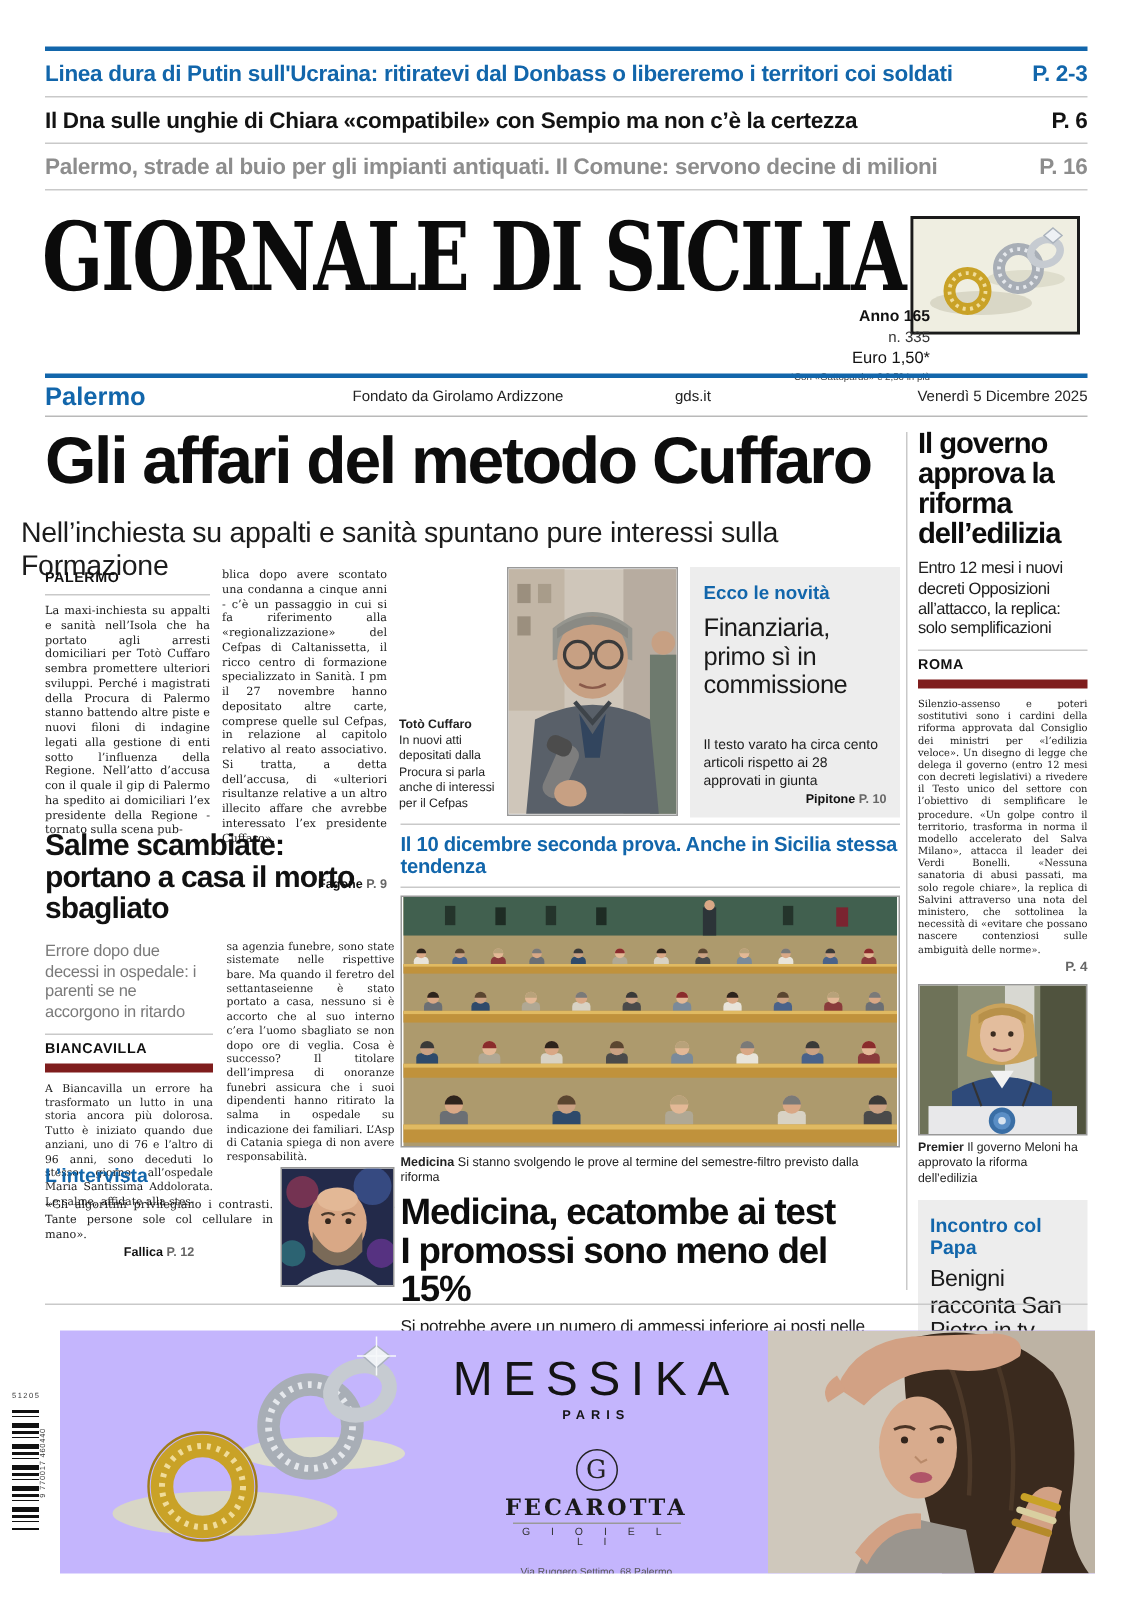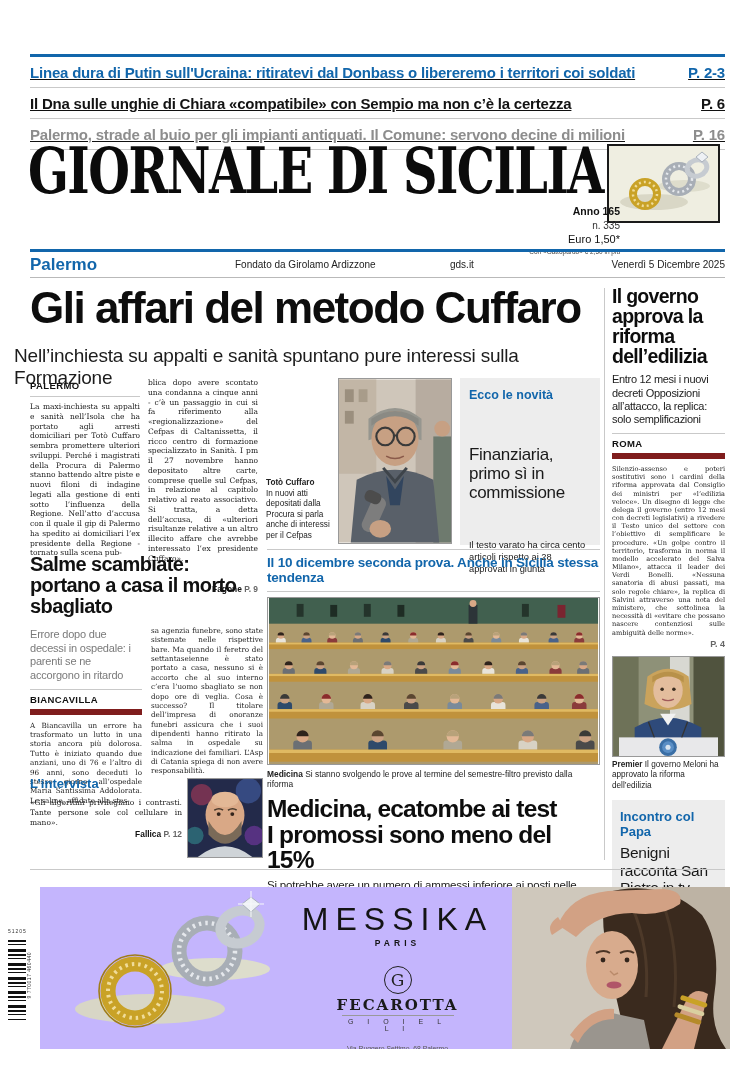--- a/index.html
+++ b/index.html
@@ -1,21 +1,21 @@
 <!DOCTYPE html>
 <html><head>
 <meta charset="utf-8">
 <style>
   * { margin:0; padding:0; box-sizing:border-box; }
   html,body { background:#fff; }
   .page { position:relative; width:755px; height:1080px; margin:0 auto; background:#fff;
           font-family:"Liberation Sans", sans-serif; color:#111; overflow:hidden; }
 
   
-  .topstrip { position:absolute; left:30px; top:54px; width:695px; border-top:3px solid #1266ab;text-decoration:underline; }
+  .topstrip { position:absolute; left:30px; top:31px; width:695px; border-top:3px solid #1266ab; }
   .ts-row { display:flex; justify-content:space-between; align-items:center; height:31px;
             border-bottom:1px solid #c9c9c9; font-weight:bold; font-size:15px; letter-spacing:-0.2px; }
   .ts-page { margin-left:12px; white-space:nowrap; }
   .ts-blue { color:#1266ab; } .ts-black { color:#131313; } .ts-gray { color:#8d8d8d; }
 
   
   .masthead { position:absolute; left:28px; top:138px; font-family:"DejaVu Serif", serif;
               font-weight:bold; font-size:63px; line-height:1.05; white-space:nowrap;
               letter-spacing:-2px; color:#0b0b0b; transform:scaleX(0.76); transform-origin:left top; }
   .masthead-thumb { position:absolute; left:607px; top:144px; width:113px; height:79px;
@@ -53,21 +53,21 @@
   .by-name { font-weight:bold; color:#111; }
   .pg { color:#666; font-weight:bold; }
 
   .lc-photo { width:186px; position:relative; }
   .photo-frame { border:1px solid #999; }
   .cuffaro-photo { position:absolute; right:0; top:0; width:114px; height:166px; }
   .cuffaro-photo svg { display:block; width:100%; height:100%; }
   .lead-cap { position:absolute; left:0; bottom:4px; width:68px; font-size:8.2px; line-height:1.28; color:#222; }
   .cap-b { font-weight:bold; display:block; }
 
-  .graybox { width:140px; background:#ededed; padding:10px 9px 8px; display:flex; flex-direction:column;gap:36px; }
+  .graybox { width:140px; background:#ededed; padding:10px 9px 8px; display:flex; flex-direction:column; }
   .gb-kicker { color:#1266ab; font-weight:bold; font-size:12.5px; margin-bottom:7px; }
   .gb-hl { font-size:17px; line-height:1.13; font-weight:400; color:#1a1a1a; letter-spacing:-0.3px; }
   .gb-body { margin-top:auto; font-size:9.3px; line-height:1.3; color:#1a1a1a; }
   .gb-byline { text-align:right; font-size:8.4px; margin-top:1px; }
 
   .divider-v { position:absolute; left:604px; top:288px; width:1px; height:572px; background:#c9c9c9; }
 
   
   .salme { position:absolute; left:30px; top:554px; width:233px; }
   .salme-hl { font-size:20px; font-weight:bold; line-height:1.05; letter-spacing:-0.6px; margin-bottom:9px; }
@@ -88,21 +88,21 @@
             margin-top:7px; white-space:pre-line; color:#0d0d0d; }
   .med-sub { font-size:11.5px; margin-top:6px; color:#1c1c1c; letter-spacing:-0.2px; }
   .med-pg { text-align:right; font-size:9px; margin-top:2px; }
 
   
   .intervista { position:absolute; left:30px; top:776px; width:233px; }
   .int-kicker { color:#1266ab; font-weight:bold; font-size:13px; }
   .int-hl { font-size:13.5px; font-weight:bold; line-height:1.16; margin-top:2px; width:158px; letter-spacing:-0.2px; }
   .int-body { font-family:"DejaVu Serif", serif; font-size:7.5px; line-height:1.3;
               margin-top:7px; width:152px; text-align:justify; color:#1a1a1a; }
-  .int-byline { width:152px; text-align:right; font-size:8.4px; margin-top:2px; }
+  .int-byline { width:152px; text-align:center; font-size:8.4px; margin-top:2px; }
   .int-photo { position:absolute; right:0; top:2px; width:76px; height:80px; border:1px solid #999; }
   .int-photo svg { display:block; width:100%; height:100%; }
 
   
   .sidebar { position:absolute; left:612px; top:286px; width:113px; }
   .sb-hl { font-size:19.5px; font-weight:bold; line-height:1.03; letter-spacing:-0.7px; color:#0d0d0d; }
   .sb-sub { font-size:11px; margin-top:7px; line-height:1.2; letter-spacing:-0.3px; color:#1c1c1c; }
   .sb-kicker { margin-top:7px; }
   .sb-body { font-family:"DejaVu Serif", serif; font-size:6.6px; line-height:1.24;
              text-align:justify; color:#1a1a1a; }

